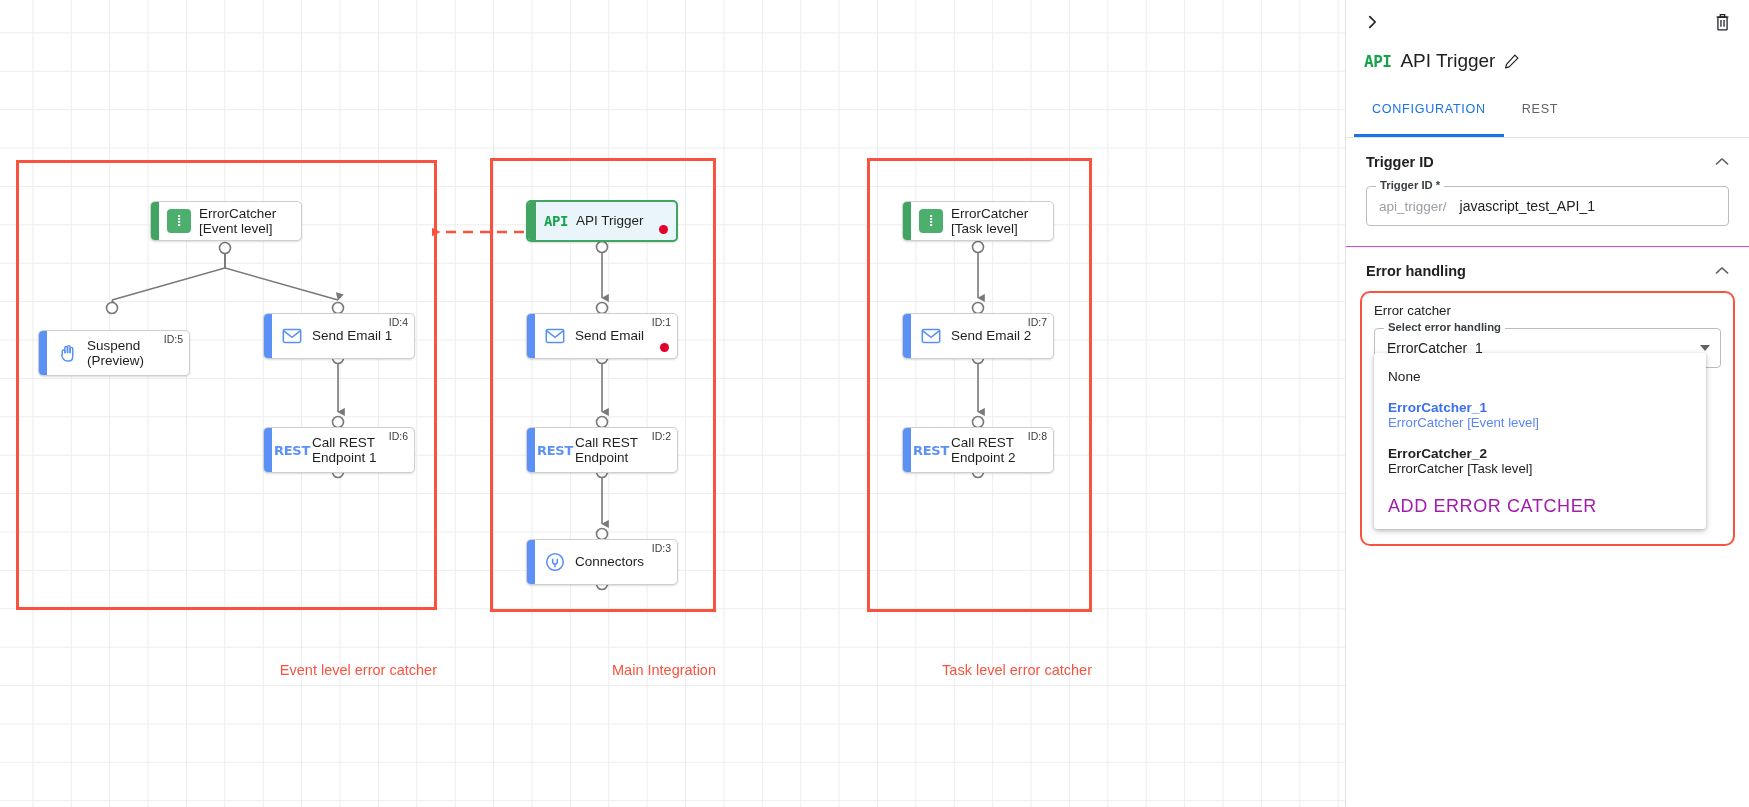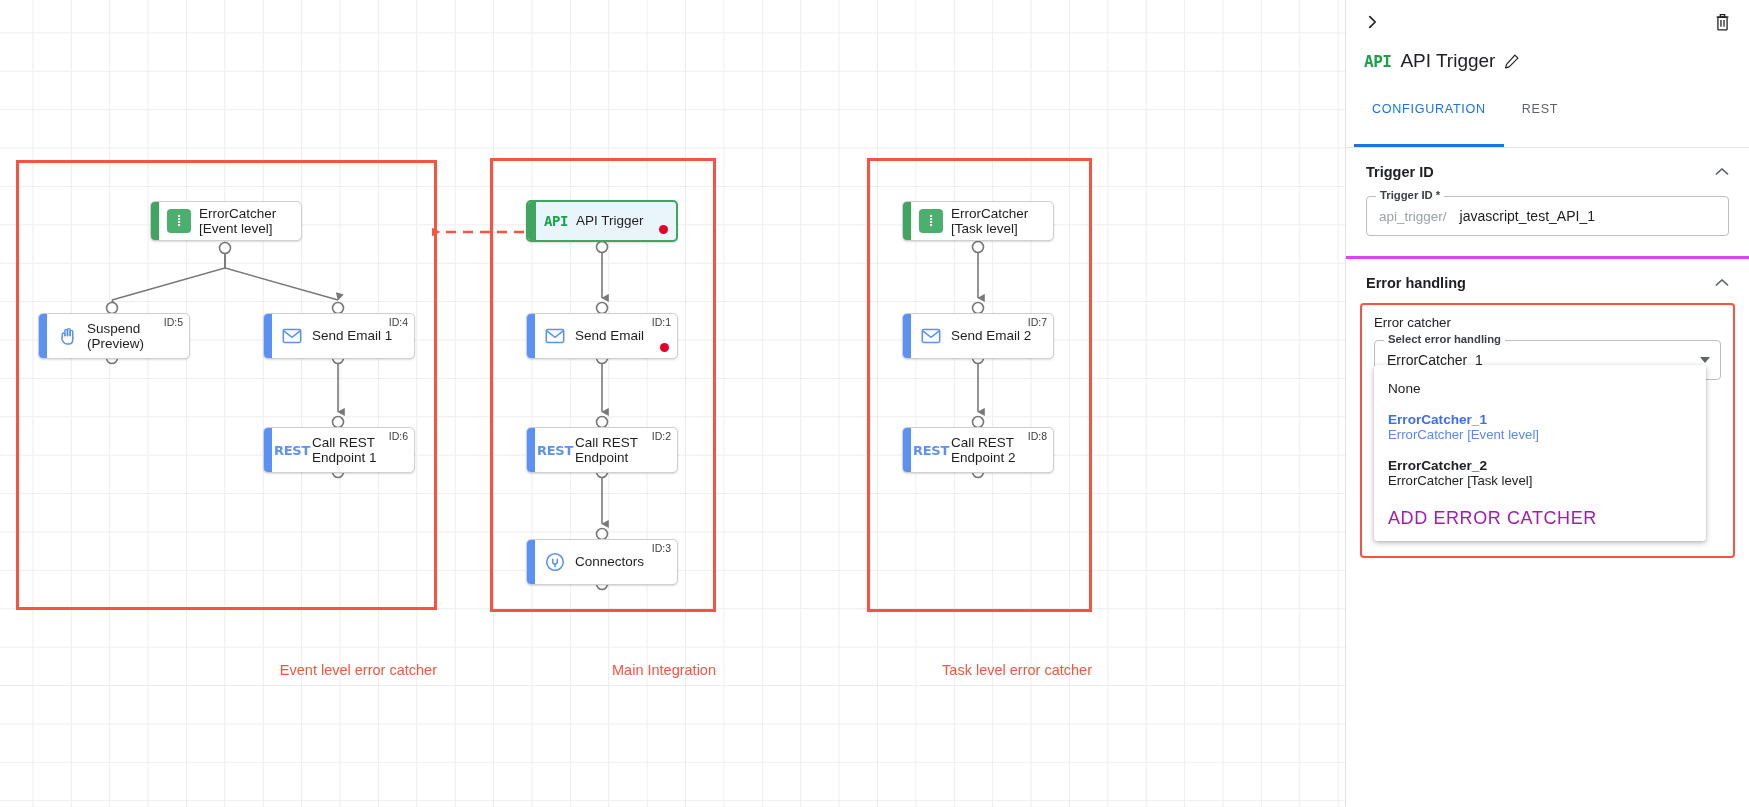--- a/index.html
+++ b/index.html
@@ -143,28 +143,28 @@
 
   .tabs {
     display:flex;
     margin-top: 14px;
     border-bottom: 1px solid #e4e4e4;
     padding-left: 8px;
   }
   .tab {
     font-size: 12.6px;
     letter-spacing: .7px;
-    padding: 10px 18px 28px;
+    padding: 10px 18px 18px;
     color:#5f6368;
     cursor:pointer;
   }
   .tab.active { color:#1a73e8; border-bottom: 3px solid #1a73e8; }
 
   .section {
-    border-bottom: 3px solid #d946ef;
+    border-bottom: 1px solid #d946ef;
   }
   .section-head {
     display:flex; align-items:center; justify-content:space-between;
     padding: 16px 20px 12px 20px;
     cursor:pointer;
   }
   .section-head .t { font-size: 14.5px; font-weight: bold; color:#202124; }
   .chev { color:#5f6368; font-size:12px; }
 
   .field-wrap { padding: 4px 20px 20px 20px; position: relative; }
@@ -184,21 +184,21 @@
     font-size: 11.3px;
     font-weight: bold;
     color:#3c4043;
   }
   .prefix { color:#9aa0a6; font-size: 13.5px; margin-right: 13px; }
   .value  { color:#202124; font-size: 14px; }
 
   .err-box {
     margin: 0 14px 10px 14px;
     border: 2.5px solid #f9533f;
-    border-radius: 4px;
+    border-radius: 10px;
     padding: 8px 12px 16px 12px;
     position: relative;
   }
   .err-box .lbl { font-size: 13.3px; color:#202124; margin: 2px 0 10px 0; }
   .select-ctl {
     position: relative;
     border: 1px solid #bdbdbd;
     border-radius: 4px;
     height: 40px;
     display:flex; align-items:center; justify-content:space-between;
@@ -300,21 +300,21 @@
       <div class="accent"></div>
       <div class="icon-box">
         <div class="ec-icon">
             <span>⁞</span>
           </div>
       </div>
       <div class="node-label">ErrorCatcher
 [Event level]</div>
     </div>
 
-    <div class="node accent-blue" style="left:38px; top:313px; width:152px;">
+    <div class="node accent-blue" style="left:38px; top:330px; width:152px;">
       <div class="accent"></div>
       <div class="icon-box">
         <svg width="21" height="21" viewBox="0 0 24 24" fill="none" stroke="#5b91f5" stroke-width="1.7" stroke-linecap="round" stroke-linejoin="round">
           <path d="M9 11V5.5a1.5 1.5 0 0 1 3 0V11"></path>
           <path d="M12 11V4.5a1.5 1.5 0 0 1 3 0V11"></path>
           <path d="M15 11V6.5a1.5 1.5 0 0 1 3 0V13"></path>
           <path d="M9 11V9.5a1.5 1.5 0 0 0-3 0v4l-.5 0c0 4 3 7 6.5 7h1.5c3 0 4.5-2.5 4.5-5.5V13"></path>
         </svg>
       </div>
       <div class="node-label">Suspend

